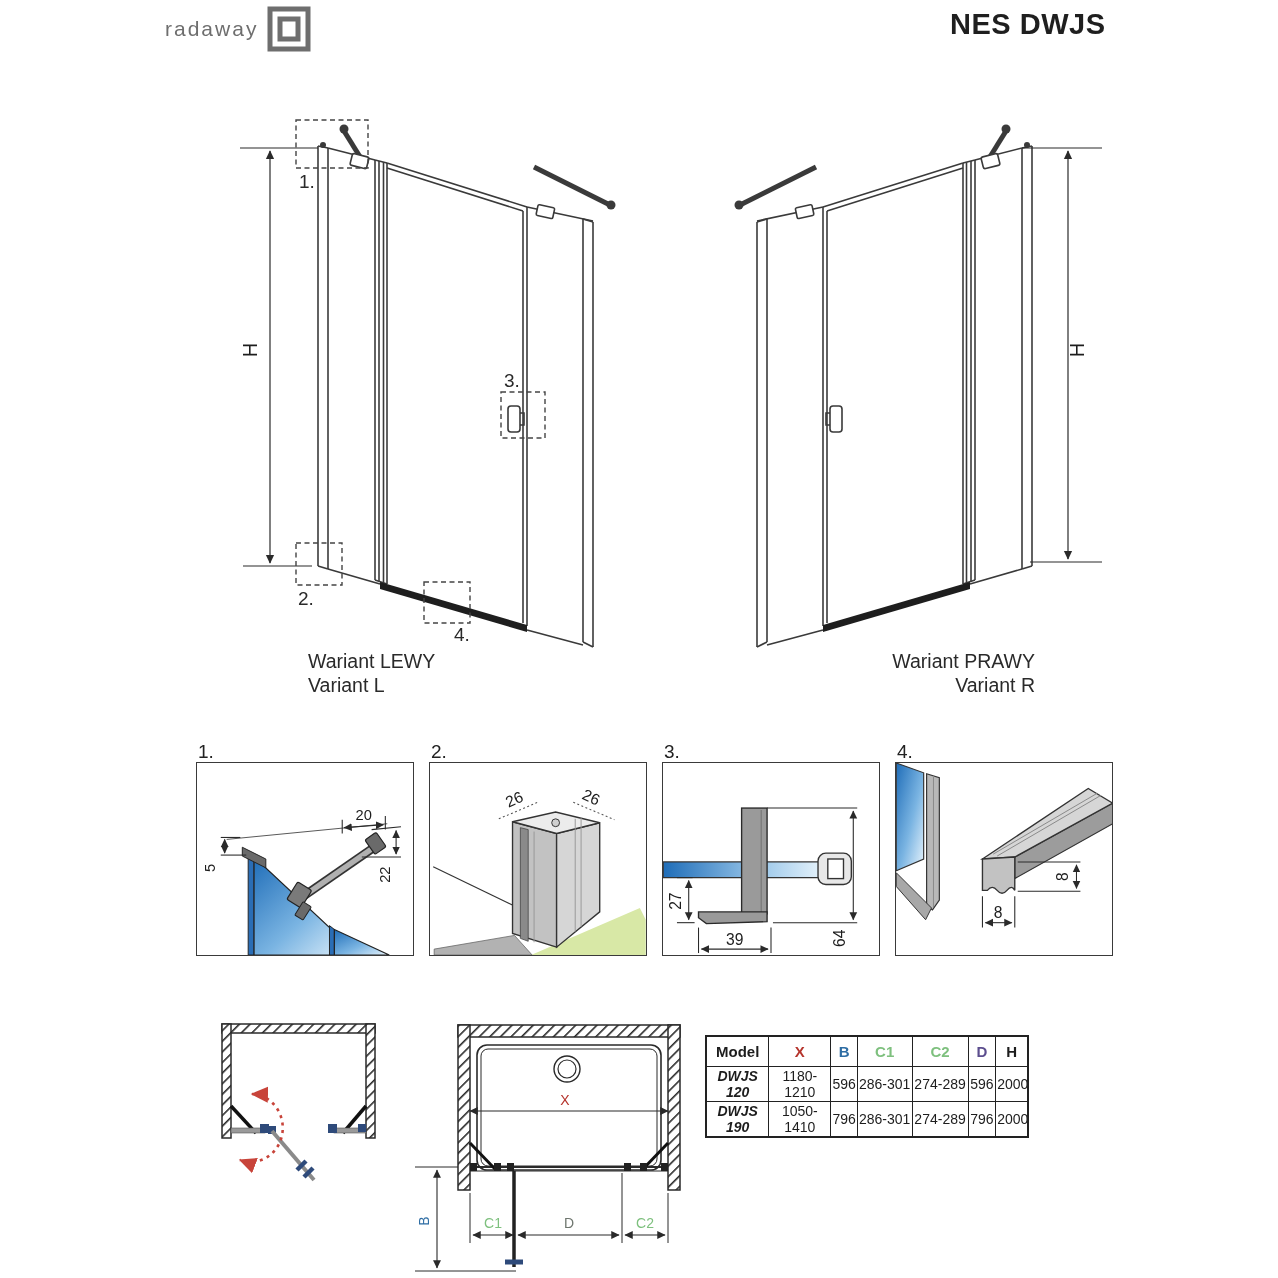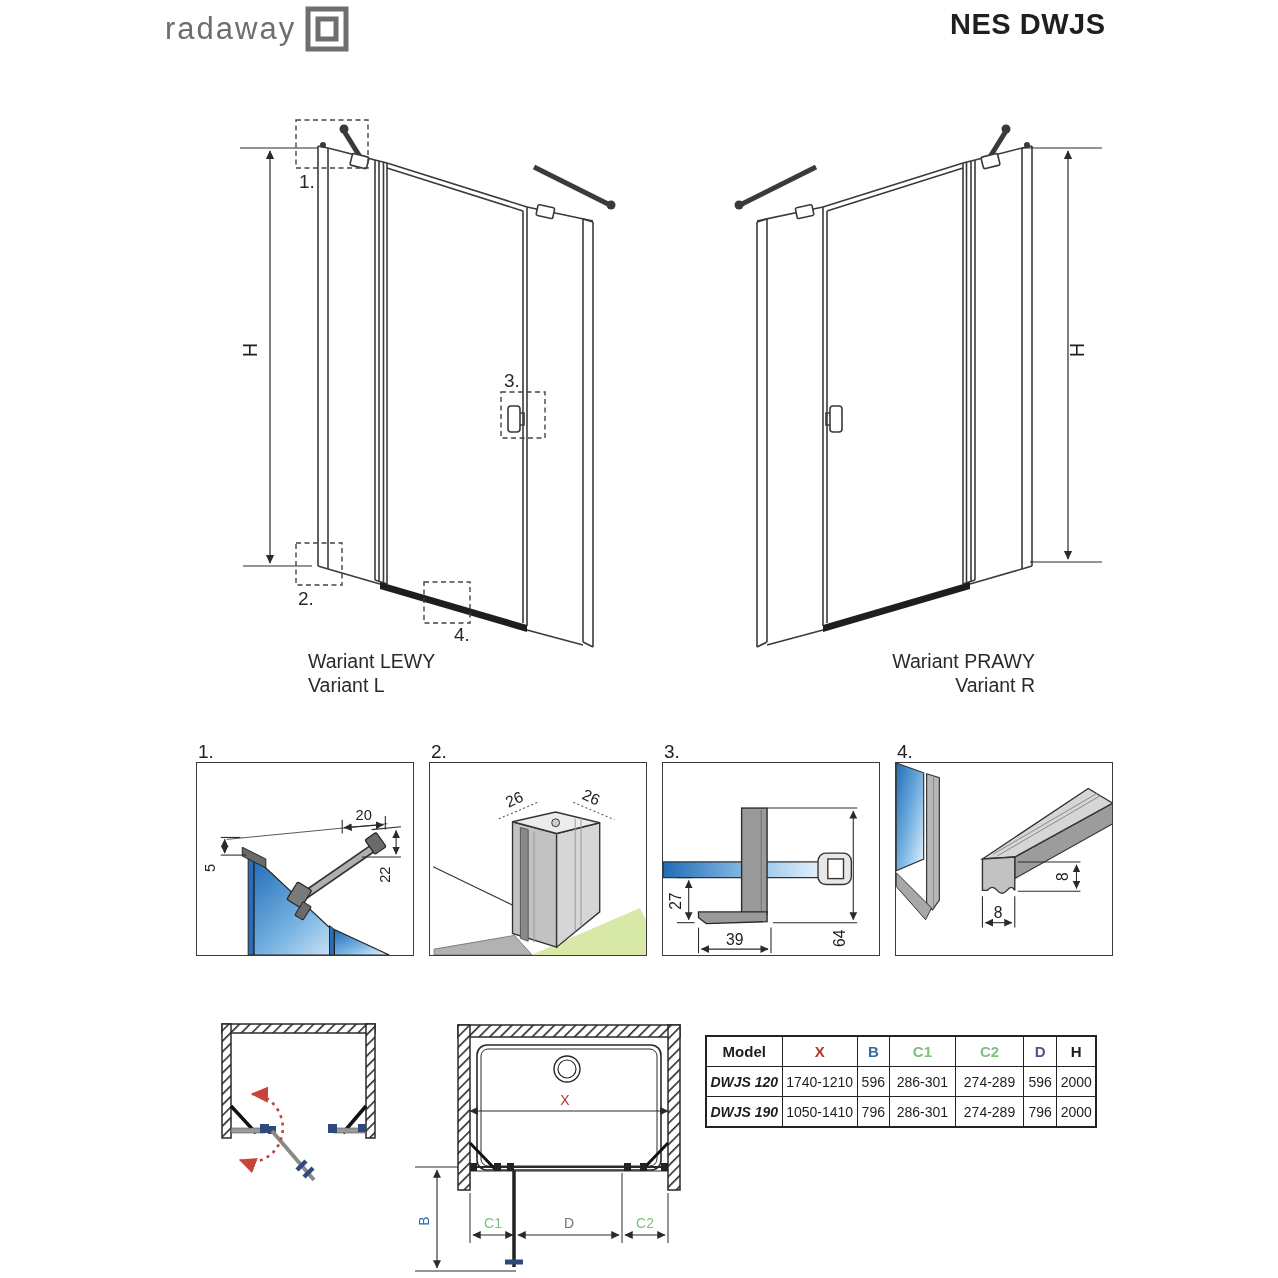--- a/index.html
+++ b/index.html
@@ -2,33 +2,33 @@
 <html><head>
 <meta charset="utf-8">
 <style>
   html,body{margin:0;padding:0;background:#fff;}
   .page{position:relative;width:1278px;height:1278px;background:#fff;
         font-family:"Liberation Sans",sans-serif;overflow:hidden;}
   .abs{position:absolute;}
   svg{display:block;}
   svg text{font-family:"Liberation Sans",sans-serif;}
   .logo-row{display:flex;align-items:center;gap:8px;}
-  .logo-text{font-size:31px;color:#6e6e6e;letter-spacing:2px;font-weight:400;}
+  .logo-text{font-size:21px;color:#6e6e6e;letter-spacing:2px;font-weight:400;}
   .page-title{font-size:29px;font-weight:bold;color:#1f1f1f;letter-spacing:0.5px;margin-left:18px;}
   .detail-wrap{position:absolute;width:219px;}
   .detail-label{font-size:19px;color:#222;height:20px;line-height:20px;padding-left:2px;}
   .detail-box{border:1.6px solid #3a3a3a;width:216px;height:192px;background:#fff;}
   .cap{font-size:19.5px;fill:#2a2a2a;}
   .callout{font-size:19px;fill:#2a2a2a;}
   .dim{font-size:15px;fill:#1d1d1d;}
   .dim16{font-size:16px;fill:#1d1d1d;}
   .hlab{font-size:20px;fill:#1d1d1d;}
   .plan-lab{font-size:14px;fill:currentColor;}
   .clr{fill:currentColor;}
-  table.spec{border-collapse:collapse;width:392px;border:2.5px solid #222;
+  table.spec{border-collapse:collapse;width:324px;border:2.5px solid #222;
              table-layout:fixed;background:#fff;}
   table.spec th, table.spec td{border:1.7px solid #222;text-align:center;
              font-size:14px;color:#1d1d1d;height:27px;padding:1px 1px;overflow:hidden;}
   table.spec th{font-size:15px;font-weight:bold;}
   td.model{font-weight:bold;font-style:italic;font-size:14px;margin-left:34px;}
 </style>
 </head>
 <body>
 
 <div class="page">
@@ -339,21 +339,21 @@
         <th>Model</th>
         <th style="color: rgb(181, 52, 44);">X</th>
         <th style="color: rgb(46, 109, 164);">B</th>
         <th style="color: rgb(126, 192, 126);">C1</th>
         <th style="color: rgb(126, 192, 126);">C2</th>
         <th style="color: rgb(92, 78, 142);">D</th>
         <th>H</th>
       </tr>
       <tr>
         <td class="model">DWJS 120</td>
-        <td>1740-1210</td>
+        <td>1180-1210</td>
         <td>596</td>
         <td>286-301</td>
         <td>274-289</td>
         <td>596</td>
         <td>2000</td>
       </tr>
       <tr>
         <td class="model">DWJS 190</td>
         <td>1050-1410</td>
         <td>796</td>

